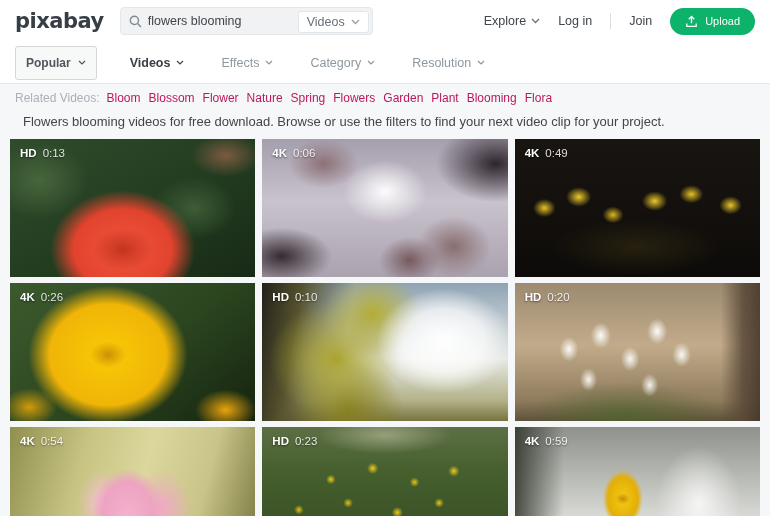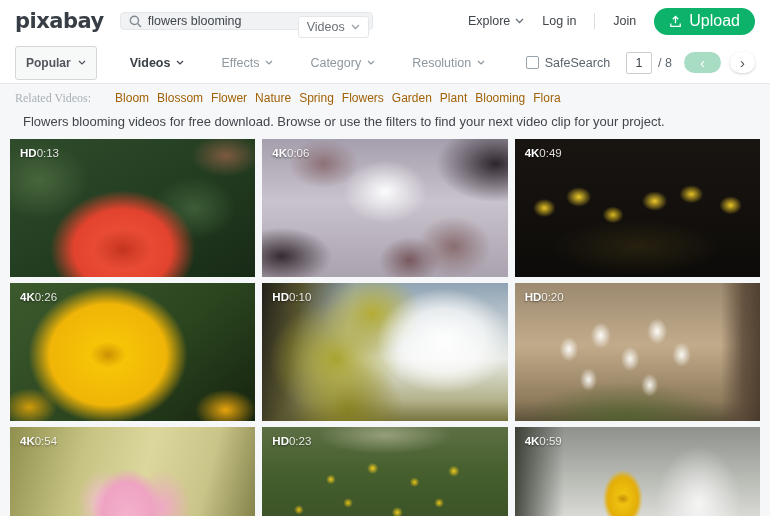--- a/index.html
+++ b/index.html
@@ -3,34 +3,34 @@
 <meta charset="utf-8">
 <style>
   * { margin:0; padding:0; box-sizing:border-box; }
   html,body { width:770px; height:516px; overflow:hidden; background:#f6f7f9;
     font-family:"Liberation Sans", sans-serif; }
 
   
   .header { height:42px; background:#fff; display:flex; align-items:center; padding:0 15px; }
   .logo { font-family:"DejaVu Sans", sans-serif; font-weight:bold; font-size:21px;
     color:#383e45; letter-spacing:-0.5px; cursor:pointer; }
-  .search-wrap { margin-left:16px; width:253px; height:18px; position:relative;
+  .search-wrap { margin-left:16px; width:253px; height:28px; position:relative;
     background:#f1f2f4; border:1px solid #e4e7e9; border-radius:4px;
     display:flex; align-items:center; padding:0 74px 0 8px; }
   .search-wrap svg { flex:none; }
   .search-input { border:none; outline:none; background:transparent; font-size:12.5px;
     color:#3f454b; width:100%; margin-left:6px; font-family:inherit; }
   .media-select { position:absolute; right:3px; top:3px; height:22px; background:#fff;
     border:1px solid #e4e7e9; border-radius:3px; display:flex; align-items:center;
     gap:6px; padding:0 8px; color:#697077; font-size:12.5px; cursor:pointer; }
   .nav { margin-left:auto; display:flex; align-items:center; gap:18px; font-size:12.5px; color:#3f454b; }
   .nav-link { display:flex; align-items:center; gap:5px; cursor:pointer;text-align:right; }
   .vdivider { width:1px; height:16px; background:#dcdfe2; }
   .upload-btn { background:#0db36a; color:#fff; border:none; border-radius:14px; height:27px;
-    padding:0 15px; font-size:16px; display:flex; align-items:center; gap:7px; cursor:pointer;
+    padding:0 15px; font-size:11px; display:flex; align-items:center; gap:7px; cursor:pointer;
     font-family:inherit; }
 
   
   .filter-bar { height:42px; background:#fff; border-bottom:1px solid #e8e8ea;
     display:flex; align-items:center; padding:0 15px; }
   .sort-btn { display:flex; align-items:center; gap:7px; border:1px solid #d3d7d9;
     background:#f7f8f8; border-radius:3px; padding:9px 10px; font-size:12px;
     font-weight:bold; color:#50565c; cursor:pointer; }
   .filter-links { display:flex; gap:37px; margin-left:33px; font-size:12.5px; color:#8e979e; }
   .filter-link { display:flex; align-items:center; gap:6px; cursor:pointer; }
@@ -44,28 +44,28 @@
   .page-total { color:#5a646d; font-size:12.5px; margin-left:6px; }
   .pill { height:21px; border-radius:11px; display:flex; align-items:center; justify-content:center;
     font-size:15px; line-height:1; cursor:pointer; border:none; font-family:inherit; }
   .pill-prev { width:37px; background:#a8dcc3; color:#fff; margin-left:12px; }
   .pill-next { width:25px; background:#fff; color:#49525a; box-shadow:0 1px 3px rgba(0,0,0,0.18); margin-left:9px; }
 
   
   .content { padding:7px 15px 0; }
   .count-line { font-size:12px; color:#a9b0b6; line-height:15px; }
   .related-line { font-size:12px; color:#a9b0b6; line-height:15px; display:flex; flex-wrap:wrap; }
-  .related-line .lbl { margin-right:24px;font-family:Liberation Serif, serif; }
-  .related-tag { color:#a16207; text-decoration:none; margin-right:8px; cursor:pointer; }
+  .related-line .lbl { margin-right:7px; }
+  .related-tag { color:#be185d; text-decoration:none; margin-right:8px; cursor:pointer; }
   .description { margin-top:8px; font-size:13px; color:#40464c; line-height:16px;margin-left:8px; }
 
   .video-grid { margin:9px -5px 0 -5px; display:grid; grid-template-columns:repeat(3,1fr); gap:6px 7px; }
   .card { position:relative; height:138px; overflow:hidden; background:#222; cursor:pointer; }
   .photo { position:absolute; inset:0; }
-  .badge { position:absolute; top:8px; left:10px; display:flex; align-items:baseline;
+  .badge { position:absolute; top:8px; left:10px; display:flex; gap:6px; align-items:baseline;
     color:#fff; font-size:11.5px; text-shadow:0 1px 2px rgba(0,0,0,0.55); }
   .badge b { font-weight:bold; }
   .badge span { opacity:0.85; }
   .overlay { position:absolute; left:0; right:0; bottom:0; height:54px;
     background:linear-gradient(180deg, rgba(0,0,0,0) 0%, rgba(0,0,0,0.55) 85%);
     display:flex; align-items:flex-end; justify-content:space-between; padding:7px 10px; color:#fff; }
   .tags { display:flex; gap:10px; font-size:12px; }
   .tags a { color:#fff; text-decoration:none; }
   .stats { display:flex; gap:12px; align-items:center; font-size:12px; }
   .stat { display:flex; gap:4px; align-items:center; }
@@ -212,30 +212,20 @@
         <polyline points="1,1 4,4 7,1" fill="none" stroke="#8e979e" stroke-width="1.2"></polyline>
       </svg>
     </div>
     <div class="filter-link">
       <span>Resolution</span>
       <svg width="8" height="5" viewBox="0 0 8 5">
         <polyline points="1,1 4,4 7,1" fill="none" stroke="#8e979e" stroke-width="1.2"></polyline>
       </svg>
     </div>
   </div>
-  <div class="fb-right">
-    <label class="safesearch">
-      <input type="checkbox" class="checkbox" style="">
-      <span>SafeSearch</span>
-    </label>
-    <input class="page-input" type="text" value="1" style="">
-    <span class="page-total">/ 8</span>
-    <button class="pill pill-prev">‹</button>
-    <button class="pill pill-next">›</button>
-  </div>
 </div>
 
 <div class="content">
 
   <div class="related-line">
     <span class="lbl">Related Videos:</span>
     <a class="related-tag">Bloom</a>
     <a class="related-tag">Blossom</a>
     <a class="related-tag">Flower</a>
     <a class="related-tag">Nature</a>

